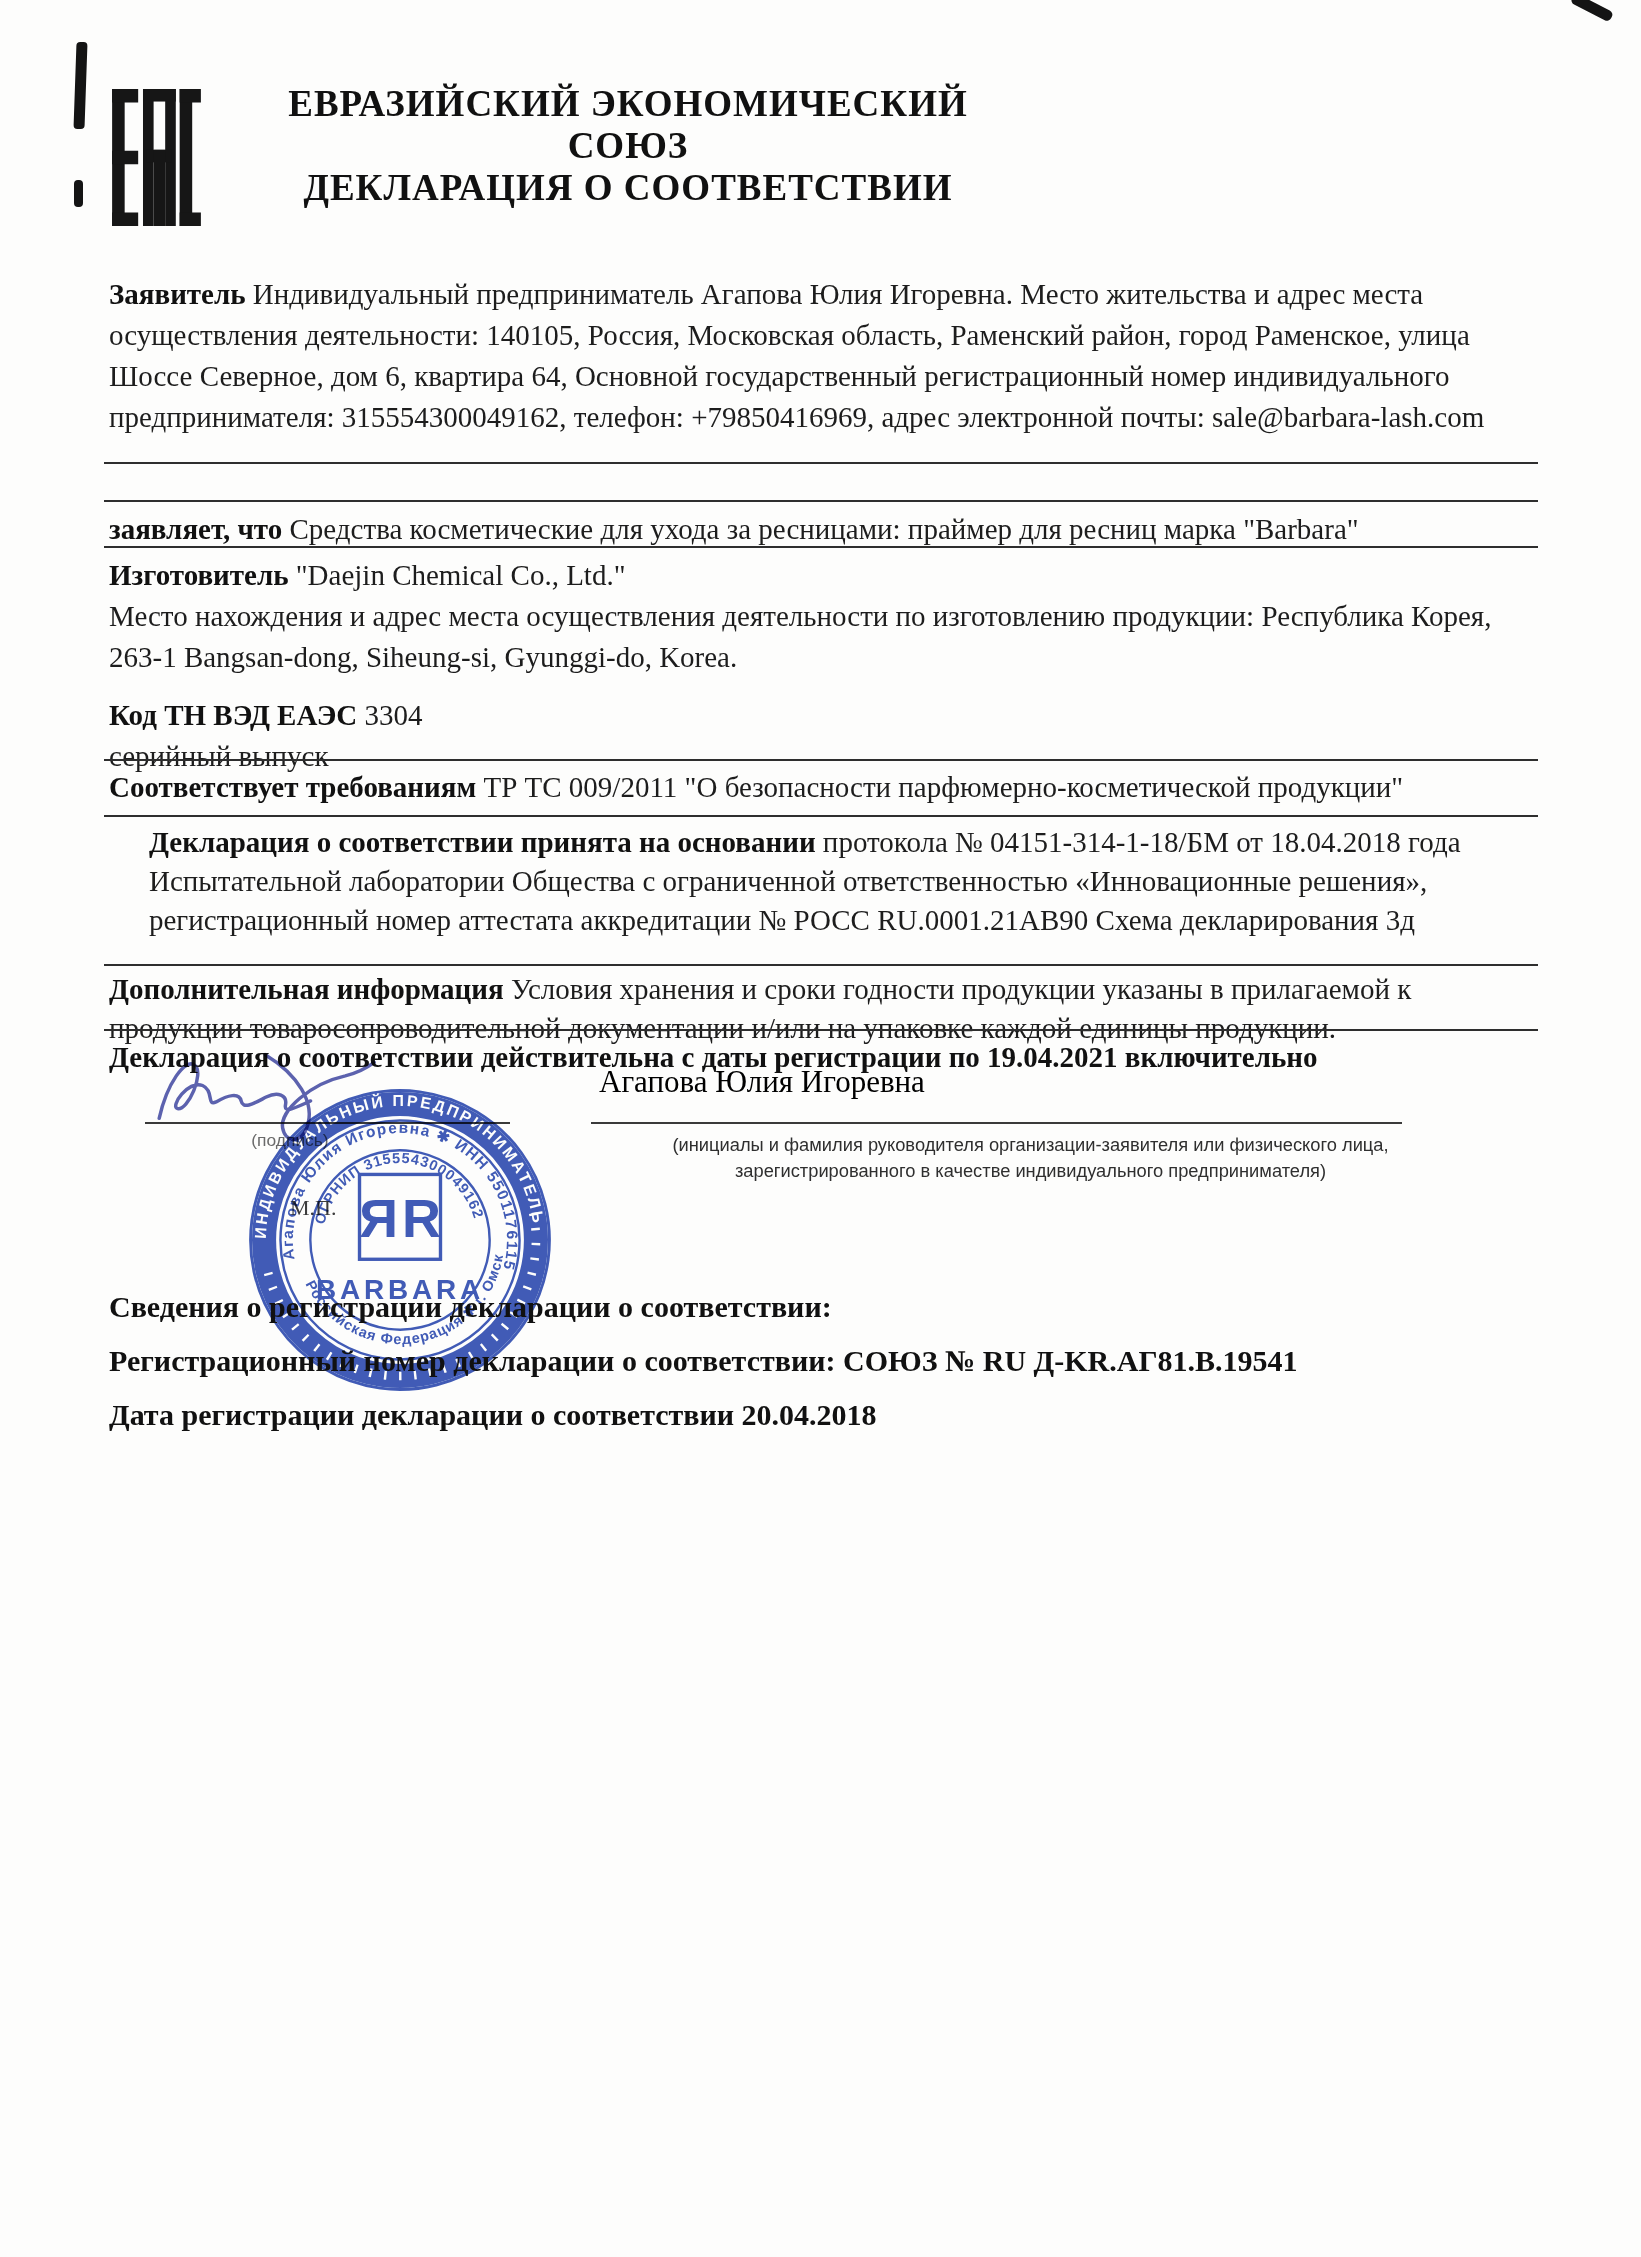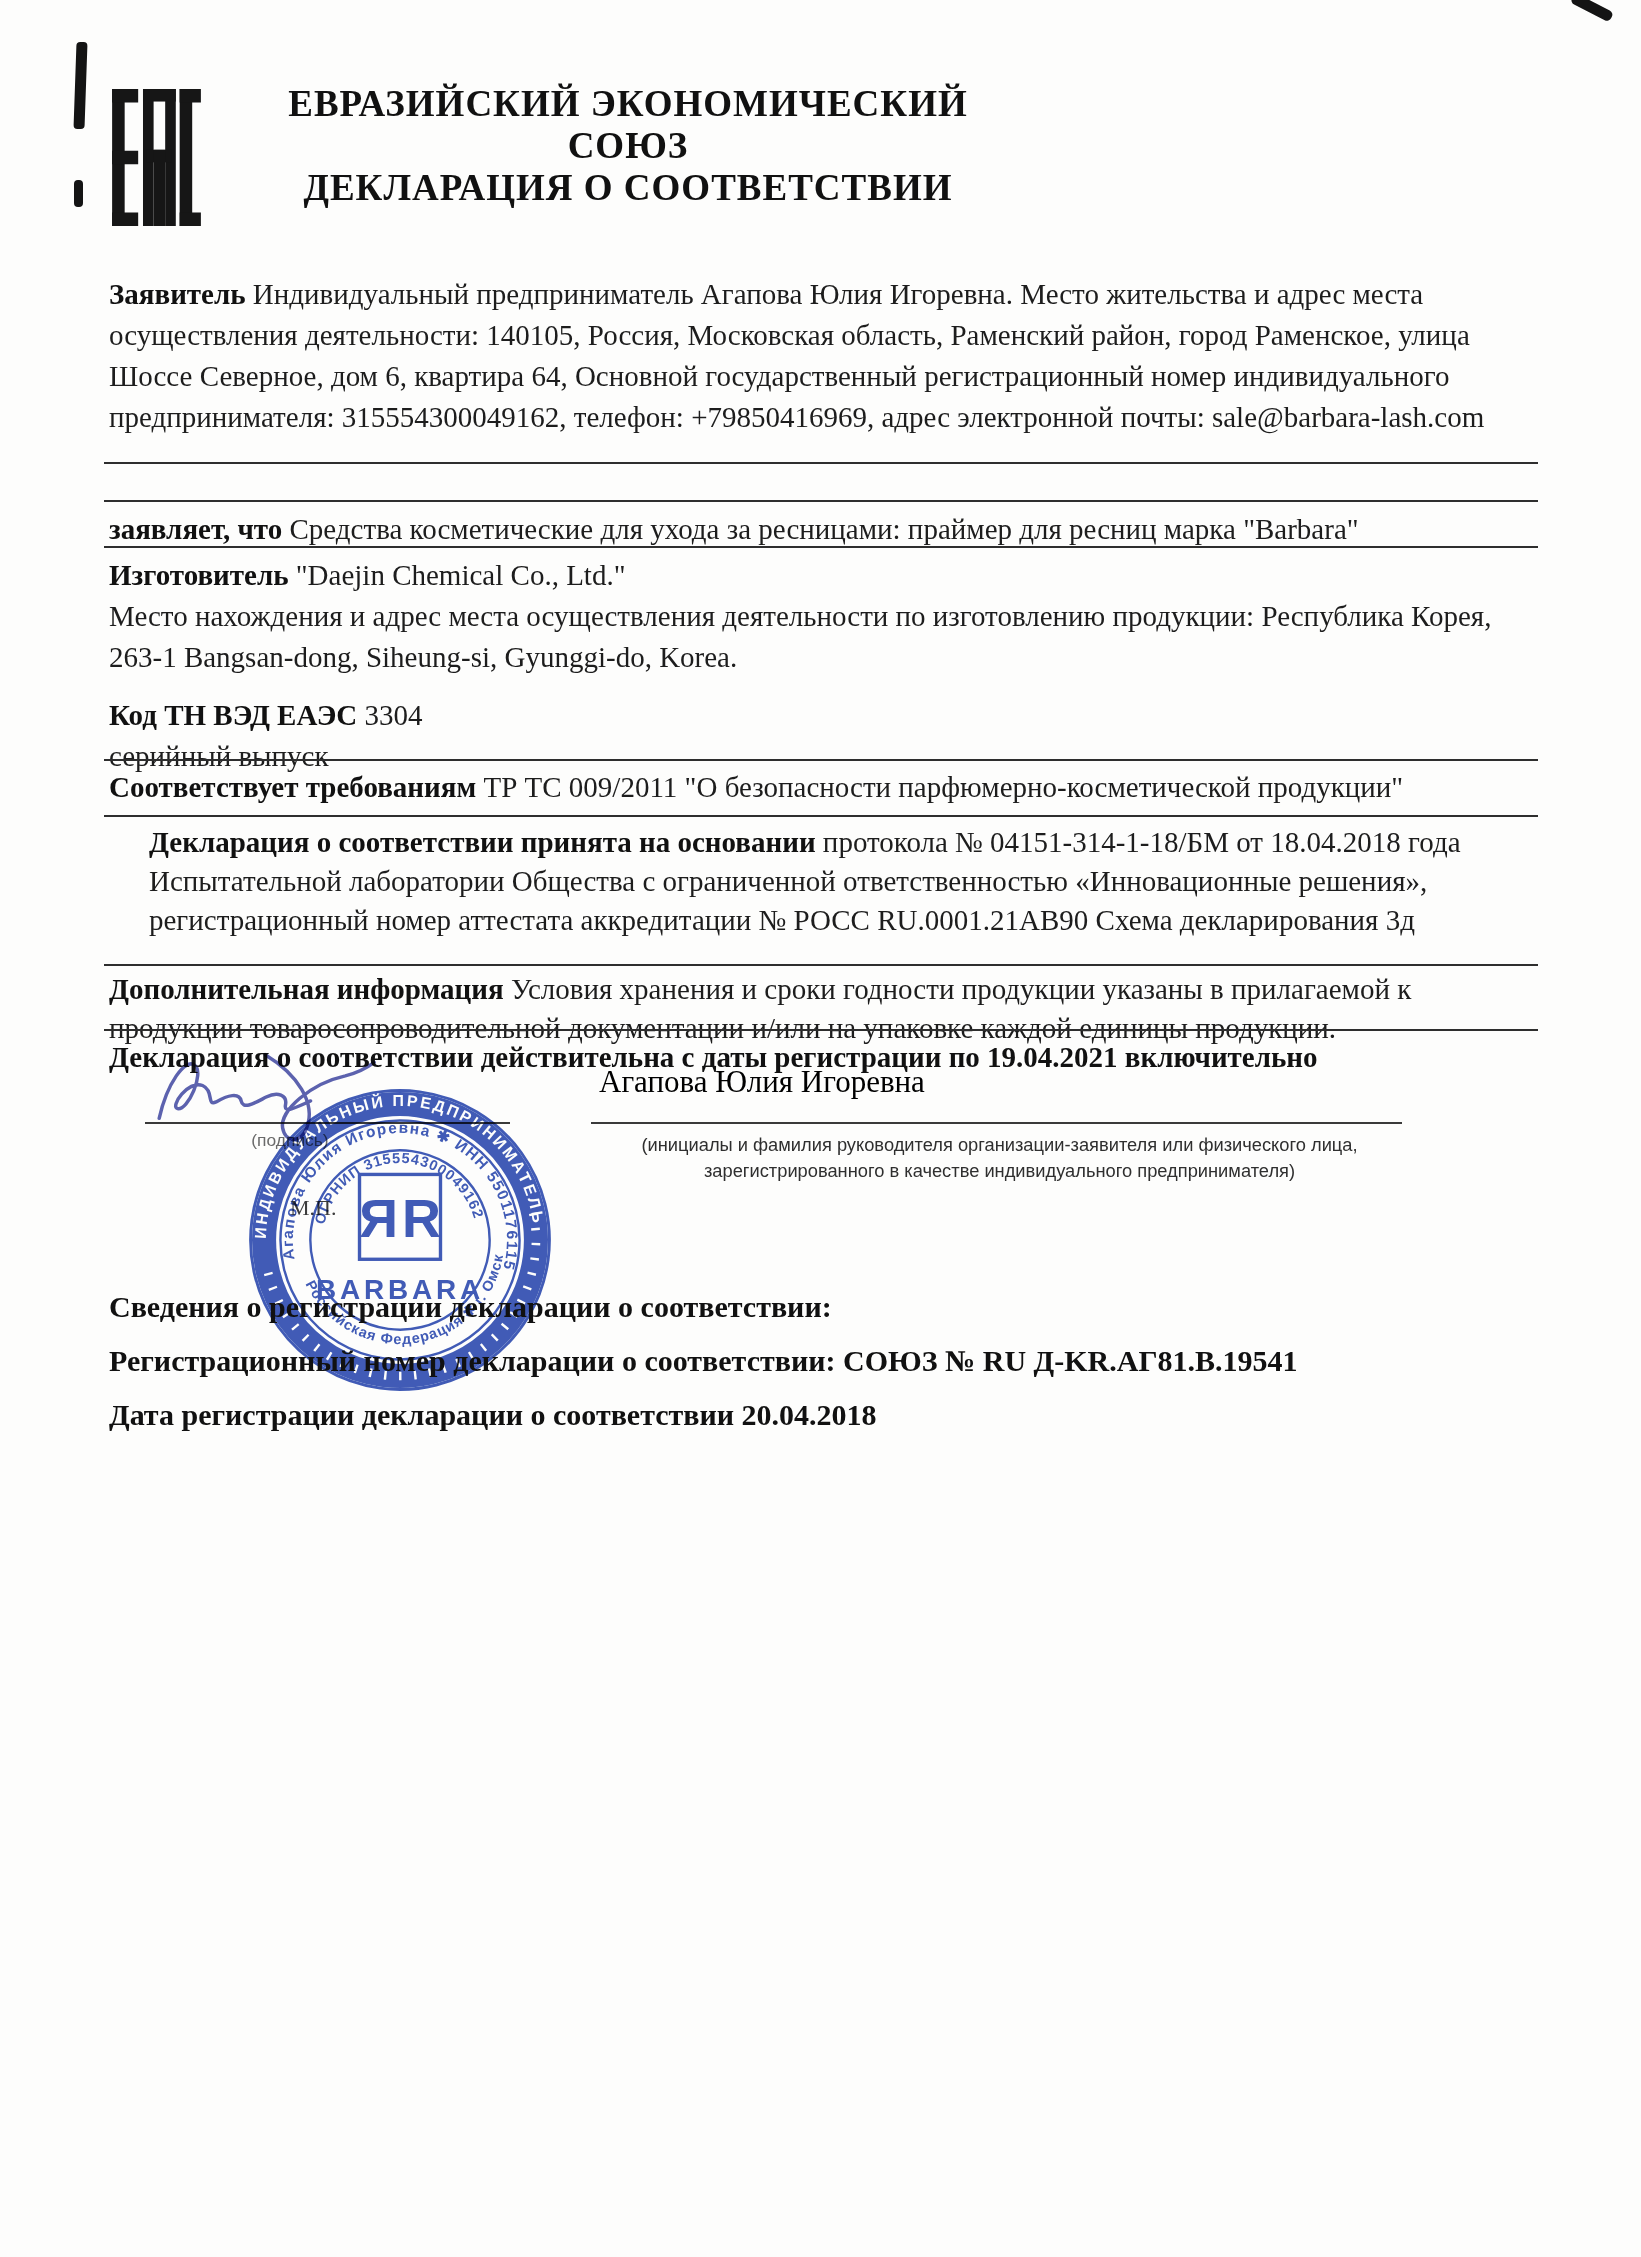--- a/index.html
+++ b/index.html
@@ -131,21 +131,21 @@
     <b>Декларация о соответствии действительна с даты регистрации по 19.04.2021 включительно</b>
   </div>
 
   <div class="abs sigline" style="left:145px;top:1122px;width:365px;"></div>
   <div class="abs sigline" style="left:591px;top:1122px;width:811px;"></div>
 
   <div class="abs podpis" style="left:203px;top:1130px;width:174px;">(подпись)</div>
 
   <div class="abs name" style="left:599px;top:1064px;width:801px;">Агапова Юлия Игоревна</div>
 
-  <div class="abs smallnote" style="left:599px;top:1132px;width:801px;">
+  <div class="abs smallnote" style="left:630px;top:1132px;width:801px;">
     <div>(инициалы и фамилия руководителя организации-заявителя или физического лица,</div>
     <div>зарегистрированного в качестве индивидуального предпринимателя)</div>
   </div>
 
   <div class="abs mp" style="left:290px;top:1171px;">М.П.</div>
 
   <svg class="abs sig-svg" style="left:135px;top:1045px;" width="328" height="108" viewBox="0 0 340 112">
     <g fill="none" stroke="#5d63b0" stroke-width="3.6" stroke-linecap="round" stroke-linejoin="round">
       <path d="M25 76 C33 40 52 13 62 21 C72 29 55 68 44 66 C36 64 55 36 70 42 C82 47 74 64 84 59 C96 52 108 49 110 58 C112 68 126 59 136 54 C148 48 158 52 156 62 C154 72 168 64 182 58"></path>
       <path d="M135 10 C168 30 188 60 178 86 C172 102 156 102 153 86 C150 68 182 40 218 32 C230 29 240 24 248 18"></path>

